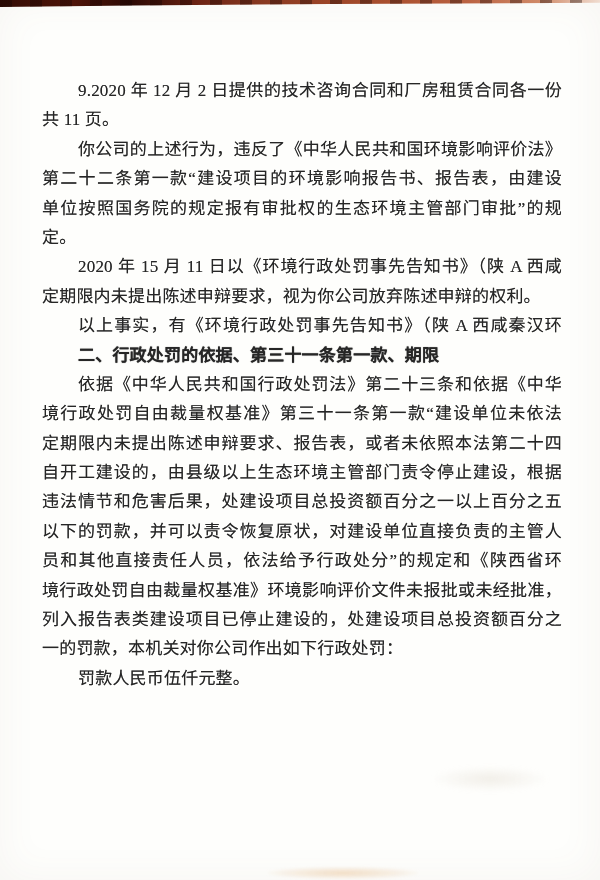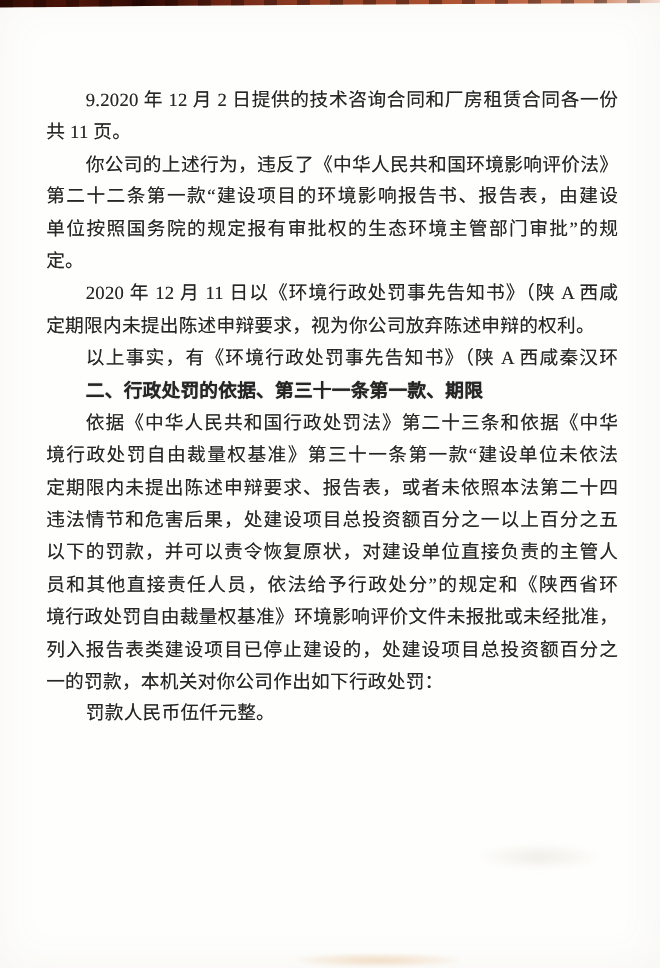--- a/index.html
+++ b/index.html
@@ -81,27 +81,28 @@
 
 <div class="page">
   <div class="scan-band"></div>
   <div class="doc-body">
       <div class="line indent fill">9.2020 年 12 月 2 日提供的技术咨询合同和厂房租赁合同各一份</div>
       <div class="line">共 11 页。</div>
       <div class="line indent fill">你公司的上述行为，违反了《中华人民共和国环境影响评价法》</div>
       <div class="line fill">第二十二条第一款“建设项目的环境影响报告书、报告表，由建设</div>
       <div class="line fill">单位按照国务院的规定报有审批权的生态环境主管部门审批”的规</div>
       <div class="line">定。</div>
-      <div class="line indent fill">2020 年 12 月 11 日以《环境行政处罚事先告知书》（陕 A 西咸</div>
+      <div class="line indent fill">2020 年 15 月 11 日以《环境行政处罚事先告知书》（陕 A 西咸</div>
       <div class="line">定期限内未提出陈述申辩要求，视为你公司放弃陈述申辩的权利。</div>
       <div class="line indent fill">以上事实，有《环境行政处罚事先告知书》（陕 A 西咸秦汉环</div>
       <div class="line indent bold">二、行政处罚的依据、第三十一条第一款、期限</div>
       <div class="line indent fill">依据《中华人民共和国行政处罚法》第二十三条和依据《中华</div>
       <div class="line fill">境行政处罚自由裁量权基准》第三十一条第一款“建设单位未依法</div>
       <div class="line fill">定期限内未提出陈述申辩要求、报告表，或者未依照本法第二十四</div>
+      <div class="line fill">自开工建设的，由县级以上生态环境主管部门责令停止建设，根据</div>
       <div class="line fill">违法情节和危害后果，处建设项目总投资额百分之一以上百分之五</div>
       <div class="line fill">以下的罚款，并可以责令恢复原状，对建设单位直接负责的主管人</div>
       <div class="line fill">员和其他直接责任人员，依法给予行政处分”的规定和《陕西省环</div>
       <div class="line fill">境行政处罚自由裁量权基准》环境影响评价文件未报批或未经批准，</div>
       <div class="line fill">列入报告表类建设项目已停止建设的，处建设项目总投资额百分之</div>
       <div class="line">一的罚款，本机关对你公司作出如下行政处罚：</div>
       <div class="line indent">罚款人民币伍仟元整。</div>
     </div>
   <div class="smudge"></div>
   <div class="smudge2"></div>

